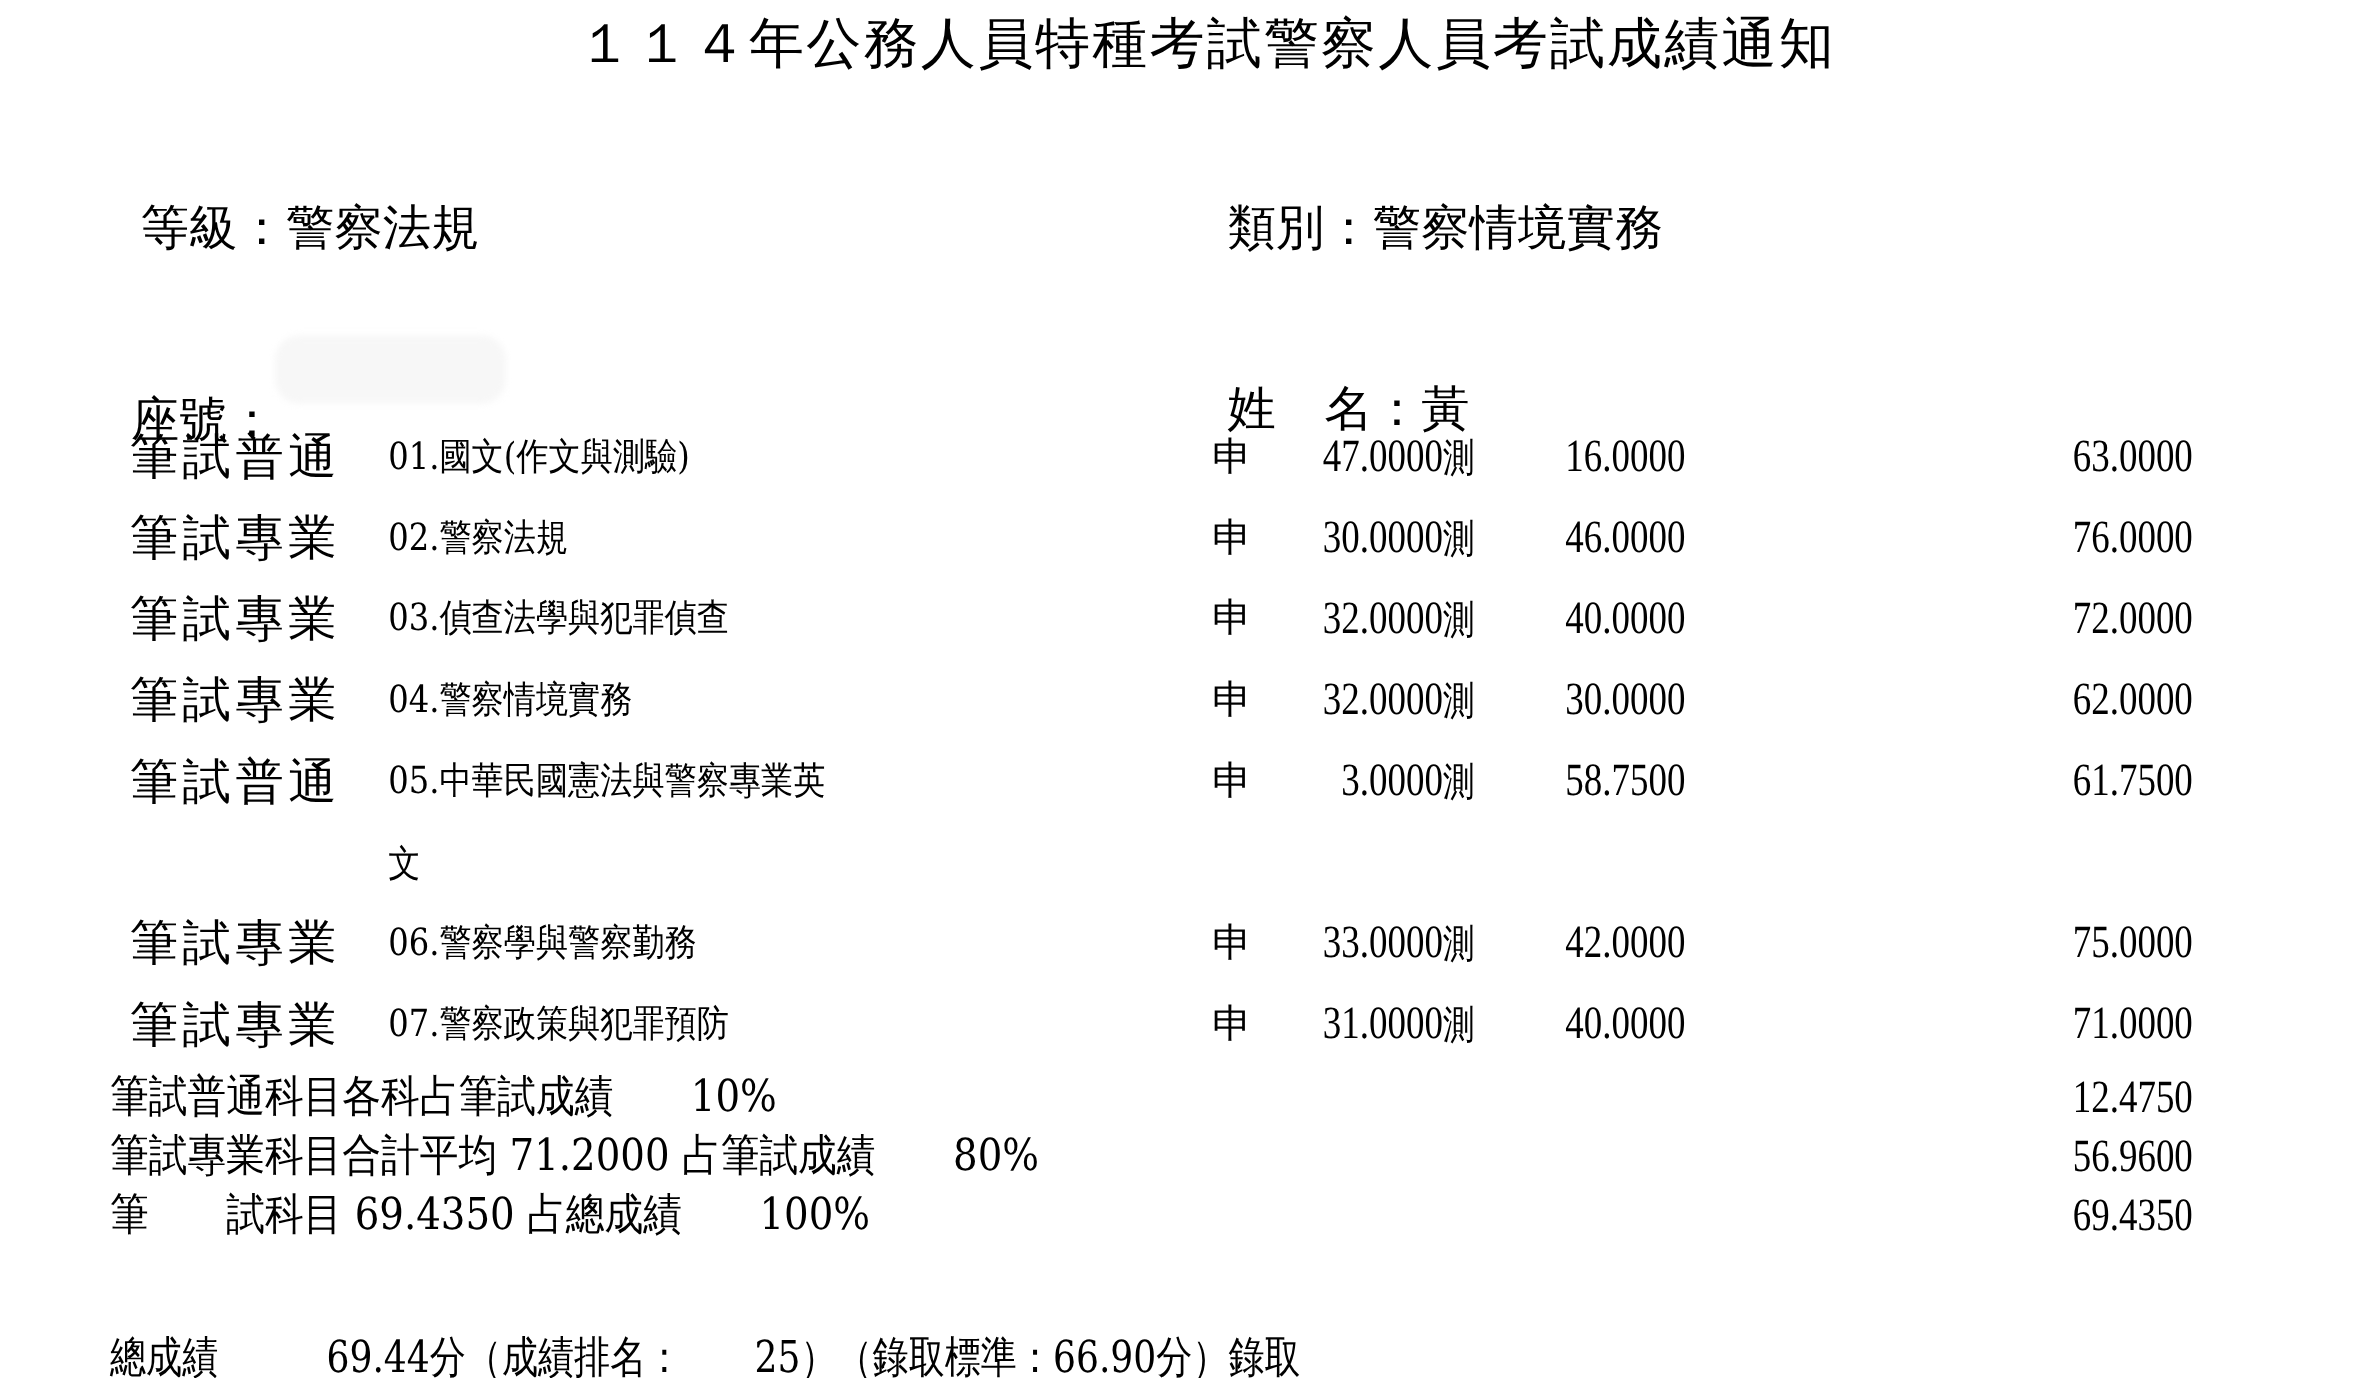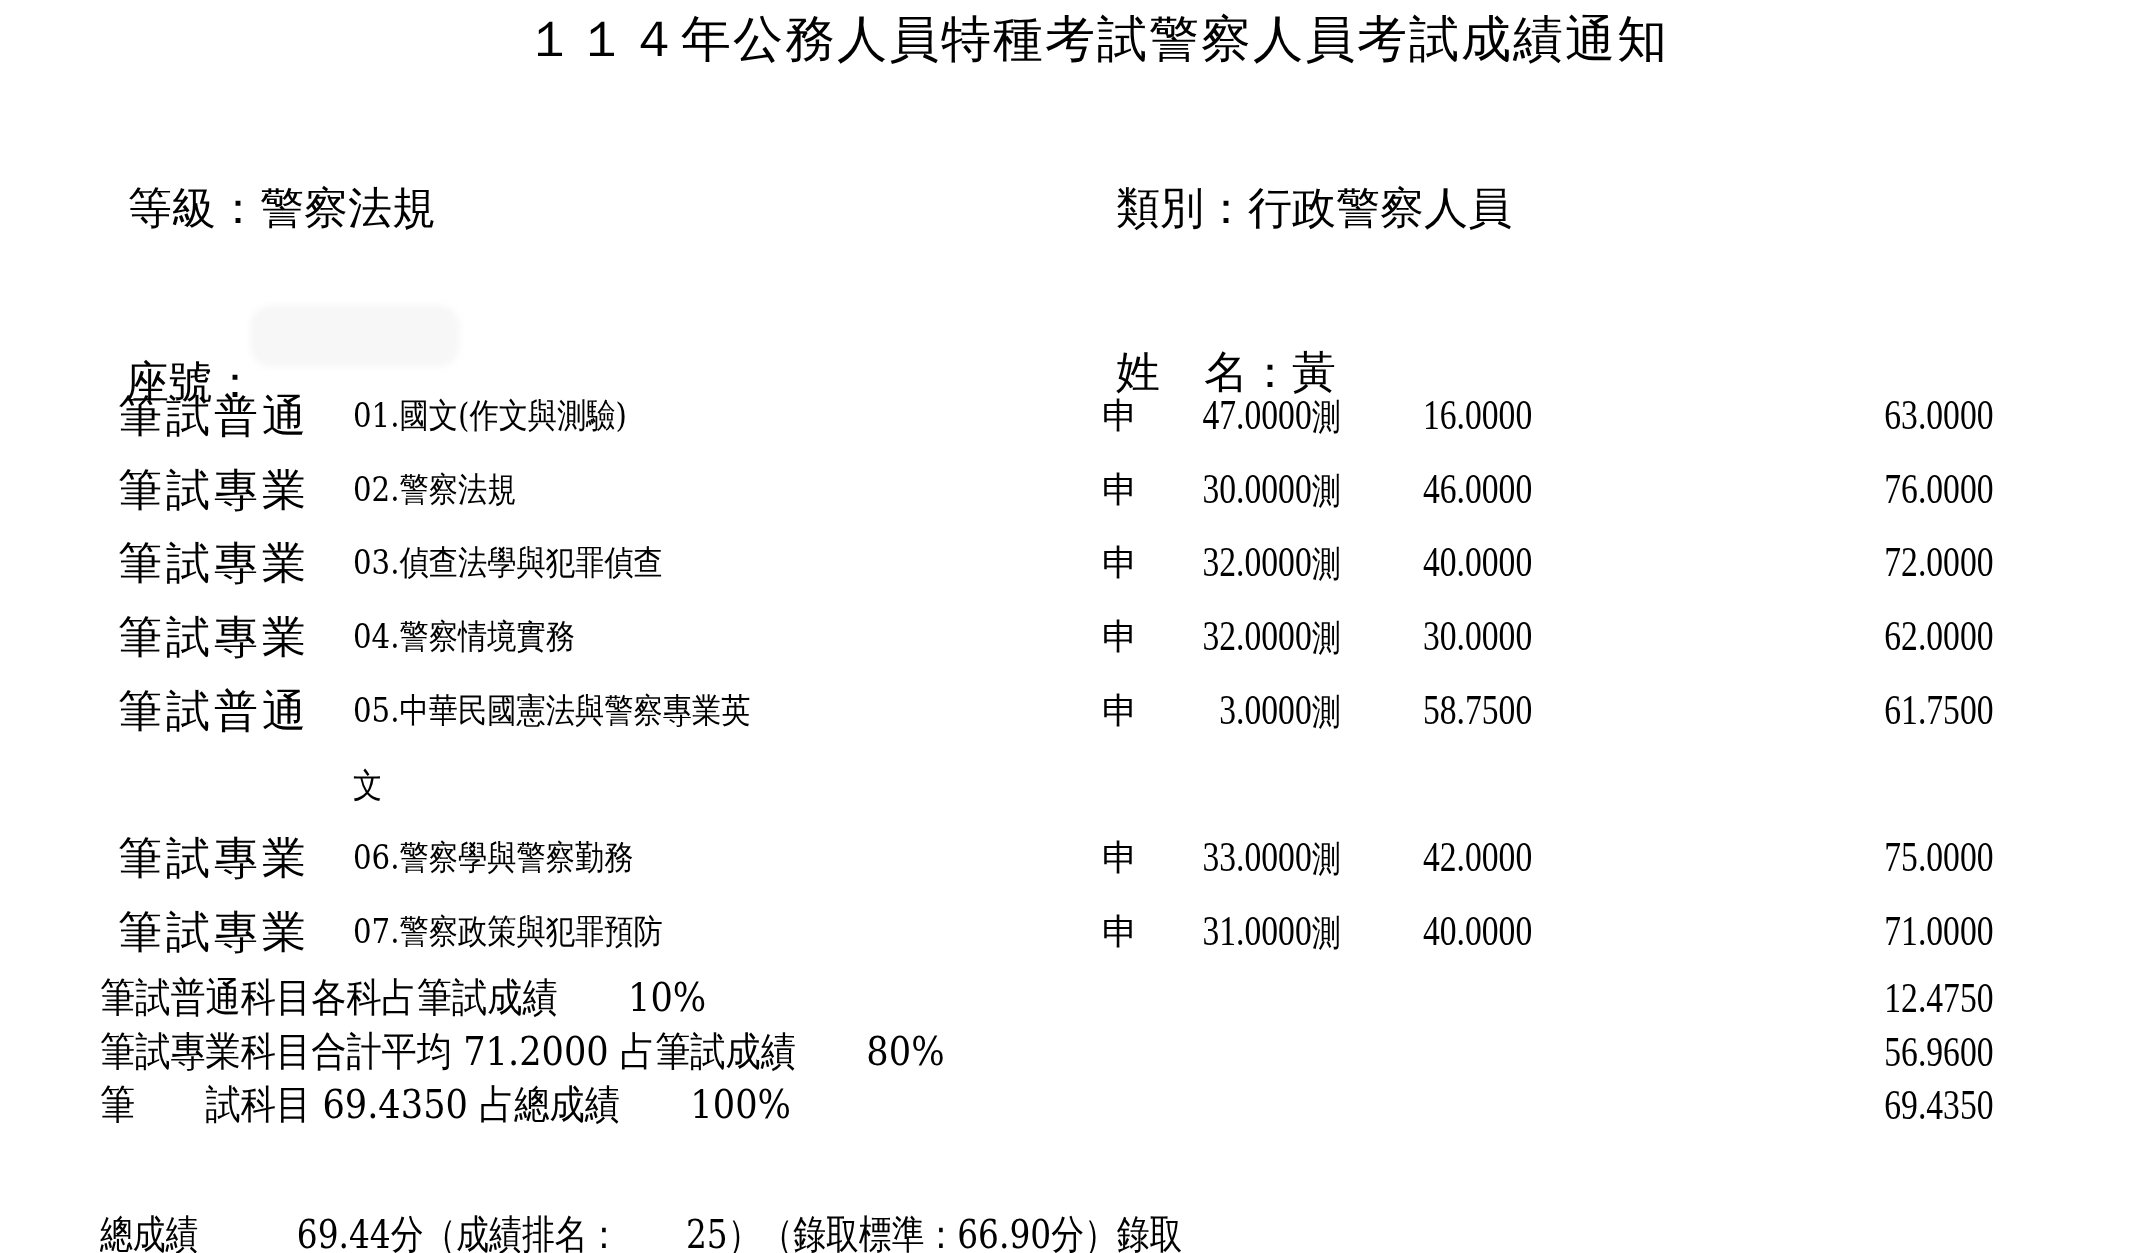--- a/index.html
+++ b/index.html
@@ -22,24 +22,24 @@
 </style>
 </head>
 <body>
 
 <div class="abs title">１１４年公務人員特種考試警察人員考試成績通知</div>
 
 <div class="abs hdr" style="left:100px; top:142px;">
   <span>等級：</span><span>警察法規</span>
 </div>
 <div class="abs hdr" style="left:1088px; top:142px;">
-  <span>類別：</span><span>行政警察人員</span>
+  <span>類別：</span><span>警察情境實務</span>
 </div>
 
-<div class="abs hdr" style="left:97px; top:316px;">
+<div class="abs hdr" style="left:97px; top:316px;font-family:Liberation Serif, serif;">
   <span>座號：</span><span></span>
 </div>
 <div class="redact"></div>
 
 <div class="abs hdr" style="left:1088px; top:306px;">
   <span>姓　名：</span><span>黃</span>
 </div>
 
 <div>
 

